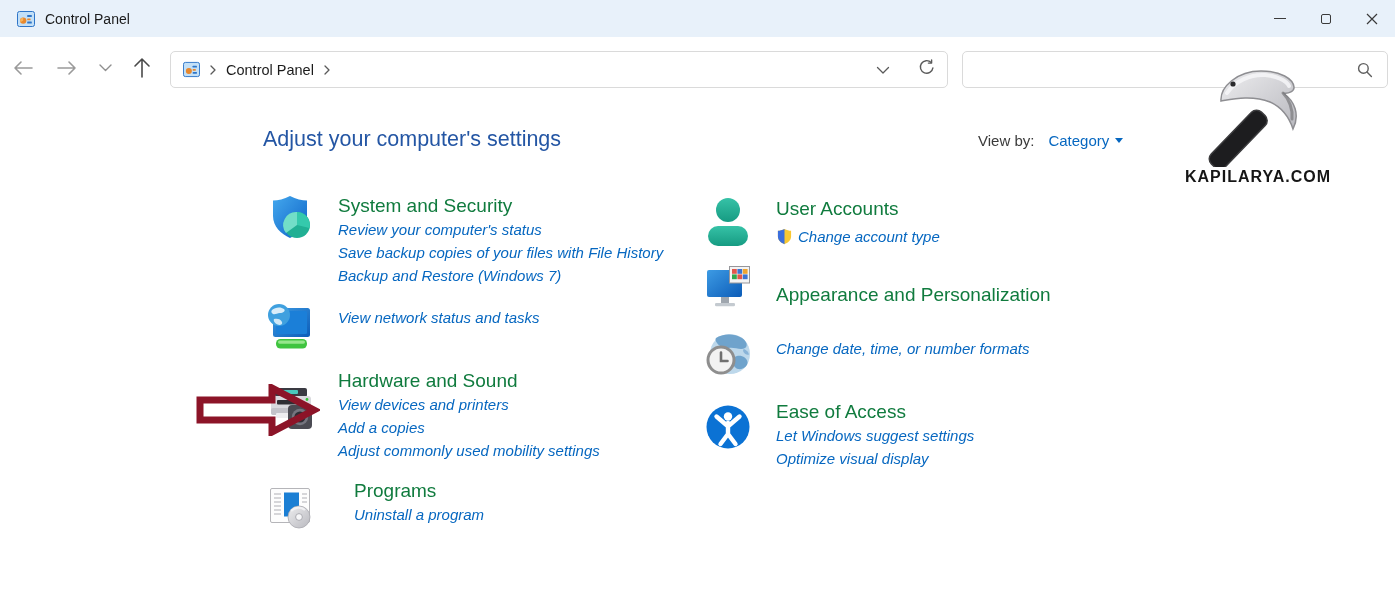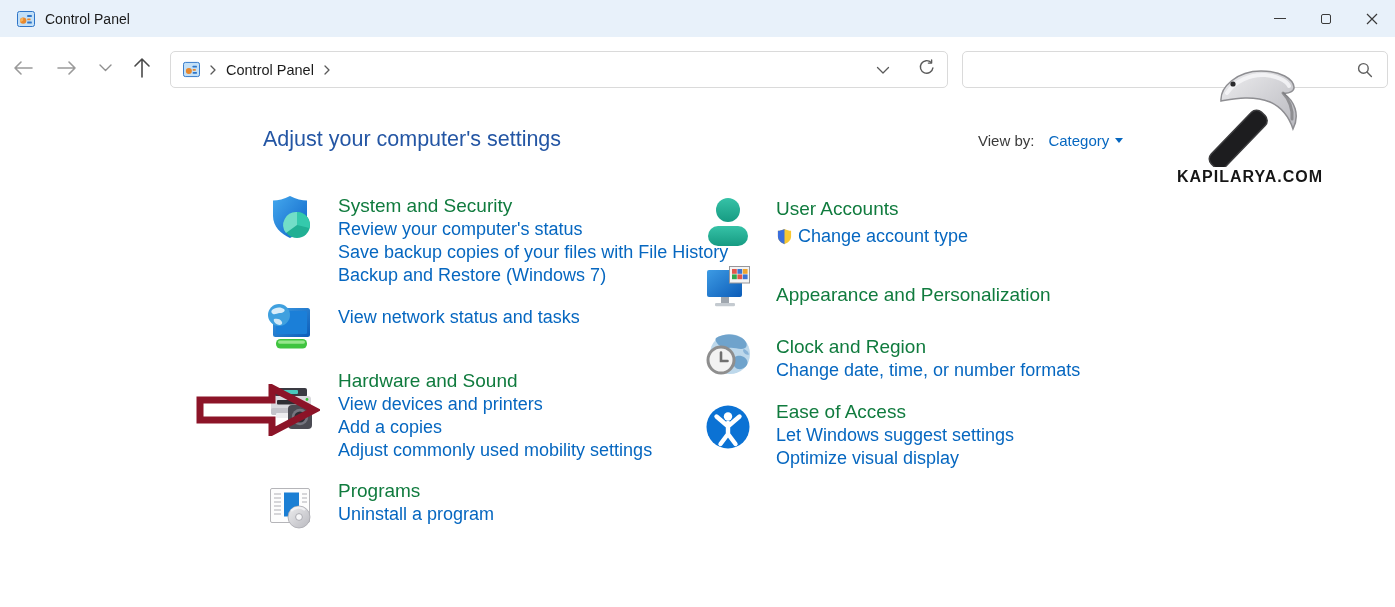--- a/index.html
+++ b/index.html
@@ -42,30 +42,30 @@
   
   .page-heading{position:absolute;left:263px;top:127px;font-size:21.5px;color:var(--head-blue);}
   .view-by{position:absolute;left:978px;top:132px;font-size:15px;color:#3b3b3b;display:flex;align-items:center;}
   .view-by .value{color:var(--link);margin-left:14px;cursor:pointer;}
   .view-by .caret{margin-left:6px;width:0;height:0;border-left:4.5px solid transparent;border-right:4.5px solid transparent;border-top:5.5px solid var(--link);cursor:pointer;}
   
   .cat{position:absolute;display:flex;}
   .cat-icon{width:48px;height:48px;flex:none;cursor:pointer;}
   .cat-body{margin-left:24px;}
   .cat-title{display:block;font-size:19px;line-height:25px;color:var(--cat-green);text-decoration:none;cursor:pointer;}
-  .cat-link{display:block;font-size:18px;line-height:23px;color:var(--link);text-decoration:none;cursor:pointer;}
+  .cat-link{display:block;font-size:15px;line-height:23px;color:var(--link);text-decoration:none;cursor:pointer;font-style:italic;}
   .cat-body .cat-link:first-of-type{margin-top:3px;}
   .link-row{display:flex;align-items:center;margin-top:4px;}
   .link-row .uac{width:17px;height:17px;margin-right:5px;display:inline-flex;}
   
   .annotation-arrow{position:absolute;left:196px;top:384px;z-index:6;}
   
   .watermark{position:absolute;left:1165px;top:55px;width:160px;z-index:5;}
   .watermark svg{position:absolute;left:32px;top:2px;}
-  .watermark .wm-text{position:absolute;left:12px;top:113px;font-size:16px;letter-spacing:1px;font-weight:600;color:#161616;white-space:nowrap;}
+  .watermark .wm-text{position:absolute;left:20px;top:113px;font-size:16px;letter-spacing:1px;font-weight:600;color:#161616;white-space:nowrap;}
 </style>
 </head>
 <body>
 
 <svg width="0" height="0" style="position:absolute">
   <defs>
     <linearGradient id="g-shield" x1="0" y1="0" x2="1" y2="1">
       <stop offset="0" stop-color="#44A8EE"></stop>
         <stop offset="1" stop-color="#0E63C6"></stop>
     </linearGradient>
@@ -252,21 +252,21 @@
     </svg>
   </span>
   <div class="cat-body">
     <a class="cat-title">Hardware and Sound</a>
     <a class="cat-link">View devices and printers</a>
     <a class="cat-link">Add a copies</a>
     <a class="cat-link">Adjust commonly used mobility settings</a>
   </div>
 </div>
 
-<div class="cat" style="left:266px;top:478px;">
+<div class="cat" style="left:266px;top:478px;gap:16px;">
   <span class="cat-icon" style="margin-top:5px;">
     <svg viewBox="0 0 48 48" width="48" height="48">
       <rect x="4.5" y="5.5" width="39" height="34" rx="1.5" fill="#FDFDFD" stroke="#B5B5B9"></rect>
       <g stroke="#C9C9CD" stroke-width="1.6">
         <path d="M8 11 H15 M8 15 H15 M8 19 H15 M8 23 H15 M8 27 H15 M8 31 H15"></path>
         <path d="M36 11 H41 M36 15 H41 M36 19 H41"></path>
       </g>
       <rect x="18" y="9.5" width="15" height="24" fill="#1B7FD4"></rect>
       <circle cx="33" cy="34" r="11" fill="url(#g-cd)" stroke="#A8A8AE" stroke-width="0.8"></circle>
       <circle cx="33" cy="34" r="3.4" fill="#F7F7F9" stroke="#ABABB1"></circle>
@@ -325,21 +325,20 @@
     <svg viewBox="0 0 48 48" width="48" height="48">
       <circle cx="26" cy="22" r="20" fill="#BDD8EB"></circle>
       <path d="M12 6 C18 1.5 30 1 38 6 C43 9.5 44 14 41 16 C37 18.5 30 15 25 16 C20 17 15 14 13 11 C11.5 8.8 11 7 12 6 Z" fill="#6FA3CC"></path>
       <path d="M33 24 C38 23 43 26 43.5 30 C44 34 39 38 34 37 C30 36 28 31 29 28 C29.8 25.6 31 24.4 33 24 Z" fill="#6FA3CC"></path>
       <path d="M40 17 C42.5 18 44.5 20 45 22.5 C43 23.5 40.5 22 39.5 20 C38.8 18.5 39 17.3 40 17 Z" fill="#89B4D8"></path>
       <circle cx="17" cy="28" r="13" fill="#F2F2F2" stroke="#8E8E8E" stroke-width="3"></circle>
       <path d="M17 20.5 L17 29 L23.5 29" fill="none" stroke="#6F6F6F" stroke-width="2.6" stroke-linecap="round"></path>
     </svg>
   </span>
   <div class="cat-body" style="margin-top:2px;">
-    <a class="cat-title">Clock and Region</a>
     <a class="cat-link">Change date, time, or number formats</a>
   </div>
 </div>
 
 <div class="cat" style="left:704px;top:399px;">
   <span class="cat-icon" style="margin-top:4px;">
     <svg viewBox="0 0 48 48" width="48" height="48">
       <circle cx="24" cy="24" r="21.5" fill="#0B72D4"></circle>
       <circle cx="24" cy="13.5" r="4.2" fill="#fff"></circle>
       <path d="M24 20 L24 31 M24 31 L16.5 41 M24 31 L31.5 41 M23 22.5 L12.5 13.5 M25 22.5 L35.5 13.5" fill="none" stroke="#fff" stroke-width="4.4" stroke-linecap="round" stroke-linejoin="round"></path>

